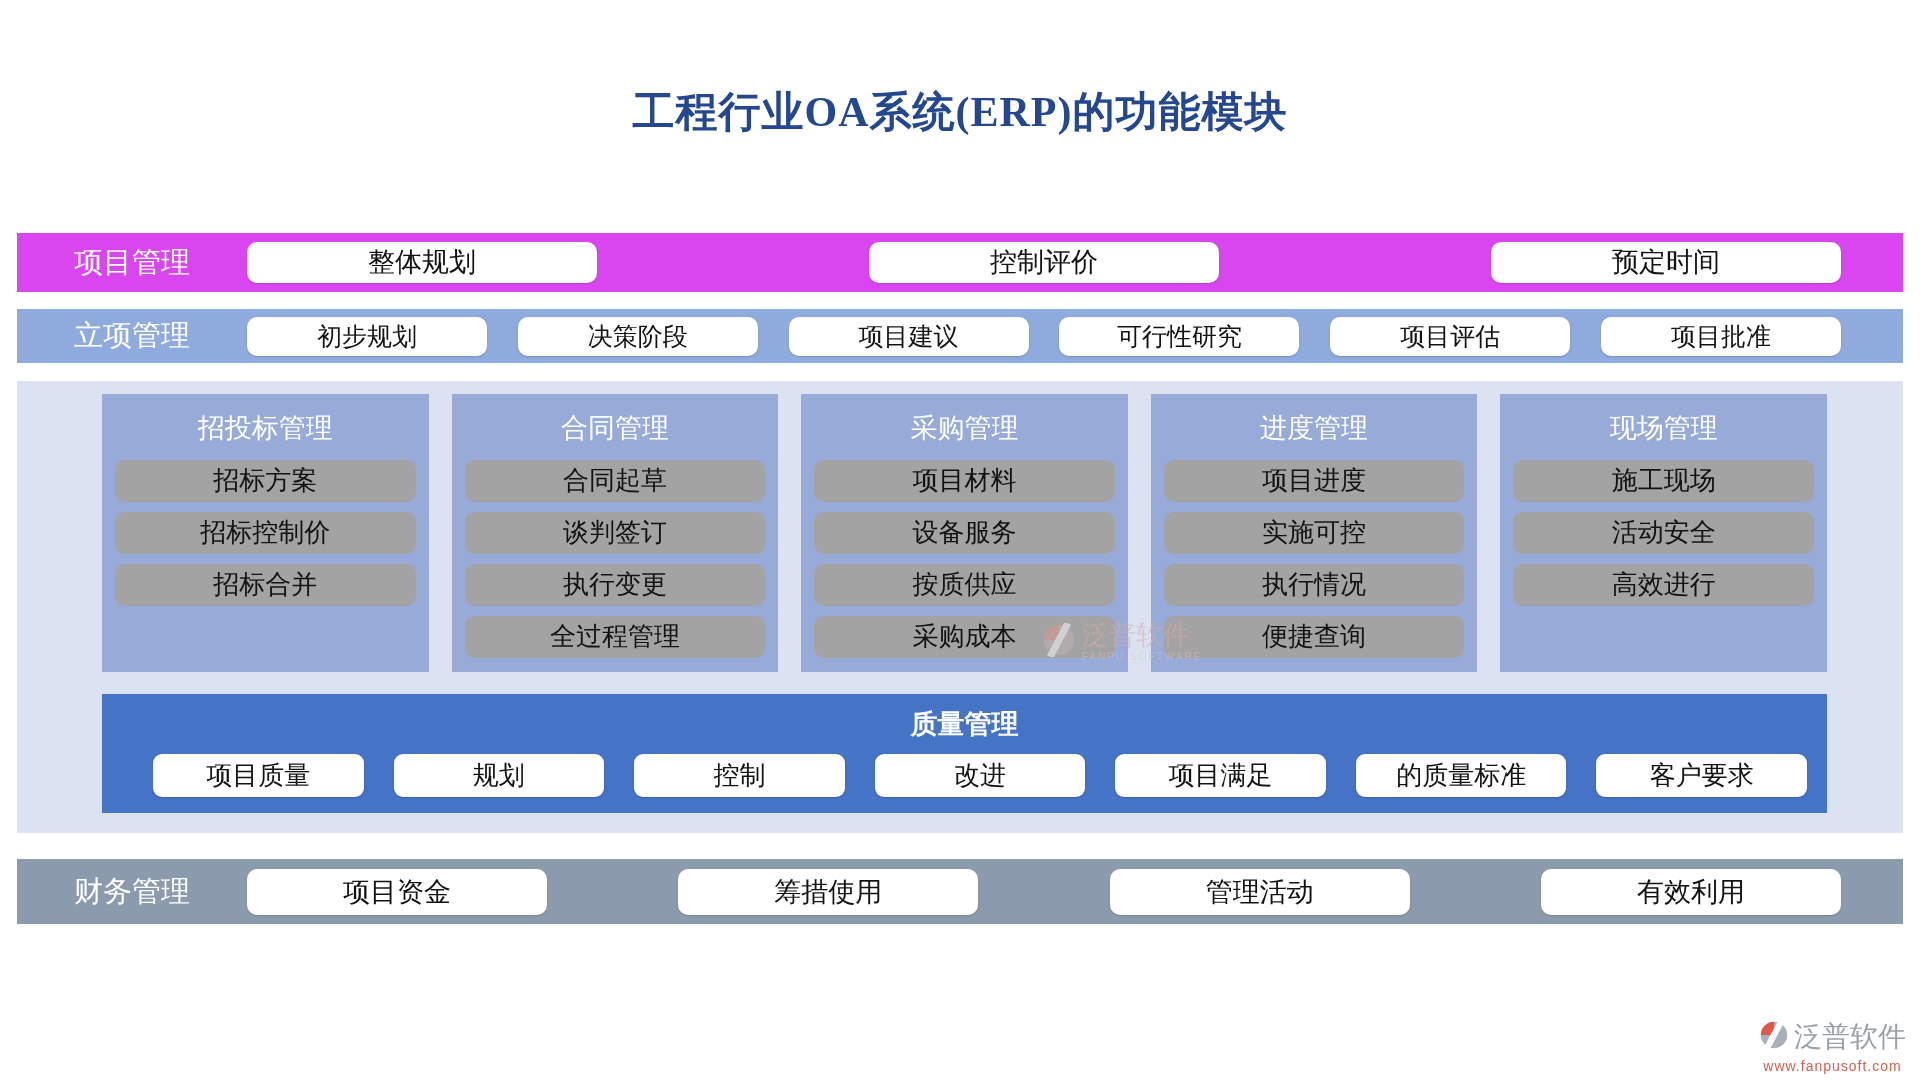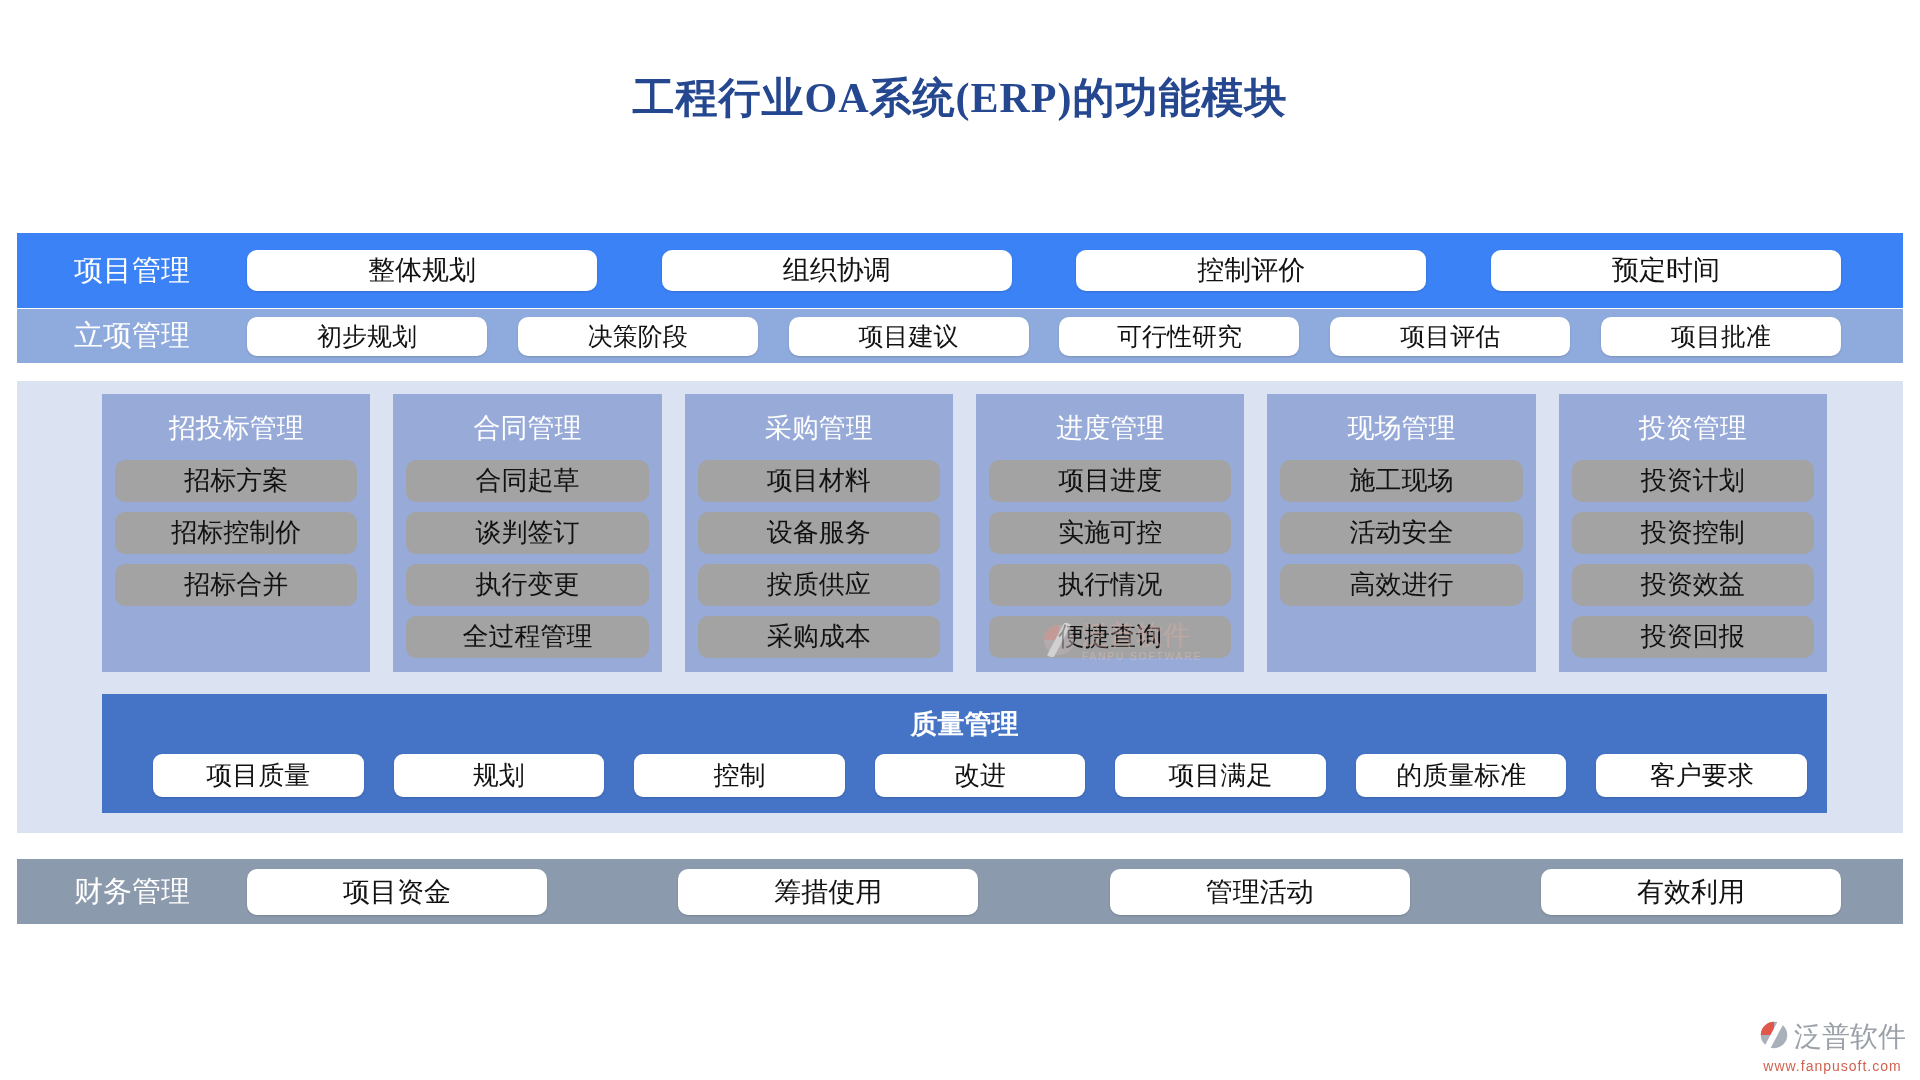--- a/index.html
+++ b/index.html
@@ -2,41 +2,41 @@
 <html><head>
 <meta charset="utf-8">
 <style>
   html,body{margin:0;padding:0;}
   body{
     width:1920px;height:1080px;position:relative;overflow:hidden;
     background:#ffffff;
     font-family:"Liberation Serif","DejaVu Serif",serif;
   }
   .page-title{
-    position:absolute;top:70px;left:0;width:100%;
+    position:absolute;top:84px;left:0;width:100%;
     text-align:center;font-size:42px;font-weight:700;
     color:#24478f;letter-spacing:1px;
   }
   
   .band{
     position:absolute;left:17px;width:1886px;
     display:flex;align-items:center;box-sizing:border-box;
   }
   .band-label{
     flex:0 0 230px;text-align:center;color:#ffffff;font-size:29px;
   }
   .band-buttons{
     flex:1;display:flex;align-items:center;justify-content:space-between;
     padding-right:62px;box-sizing:border-box;
   }
   .pill{
     background:#ffffff;border-radius:10px;text-align:center;color:#121212;
     box-shadow:0 1px 2px rgba(0,0,0,0.15);
   }
-  #row-project{top:233px;height:75px;background:#3b82f6;align-items:center;}
+  #row-project{top:233px;height:59px;background:#d946ef;align-items:center;}
   #row-project .pill{width:350px;line-height:41px;font-size:27px;}
   #row-initiation{top:309px;height:54px;background:#8faadc;}
   #row-initiation .pill{width:240px;line-height:39px;font-size:25px;}
   
   #middle{
     position:absolute;left:17px;top:381px;width:1886px;height:452px;
     background:#dbe3f2;box-sizing:border-box;
     padding:13px 76px 0 85px;
   }
   .columns{display:flex;gap:23px;height:278px;}
@@ -86,21 +86,20 @@
 </style>
 </head>
 <body>
 
 <div class="page-title">工程行业OA系统(ERP)的功能模块</div>
 
 <div class="band" id="row-project">
   <div class="band-label">项目管理</div>
   <div class="band-buttons">
     <div class="pill">整体规划</div>
-    <div class="pill">组织协调</div>
     <div class="pill">控制评价</div>
     <div class="pill">预定时间</div>
   </div>
 </div>
 
 <div class="band" id="row-initiation">
   <div class="band-label">立项管理</div>
   <div class="band-buttons">
     <div class="pill">初步规划</div>
     <div class="pill">决策阶段</div>
@@ -145,27 +144,20 @@
       <div class="item">便捷查询</div>
     </div>
 
     <div class="column">
       <div class="column-header">现场管理</div>
       <div class="item">施工现场</div>
       <div class="item">活动安全</div>
       <div class="item">高效进行</div>
     </div>
 
-    <div class="column">
-      <div class="column-header">投资管理</div>
-      <div class="item">投资计划</div>
-      <div class="item">投资控制</div>
-      <div class="item">投资效益</div>
-      <div class="item">投资回报</div>
-    </div>
 
   </div>
 
   <div class="quality">
     <div class="quality-title">质量管理</div>
     <div class="quality-buttons">
       <div class="pill">项目质量</div>
       <div class="pill">规划</div>
       <div class="pill">控制</div>
       <div class="pill">改进</div>

